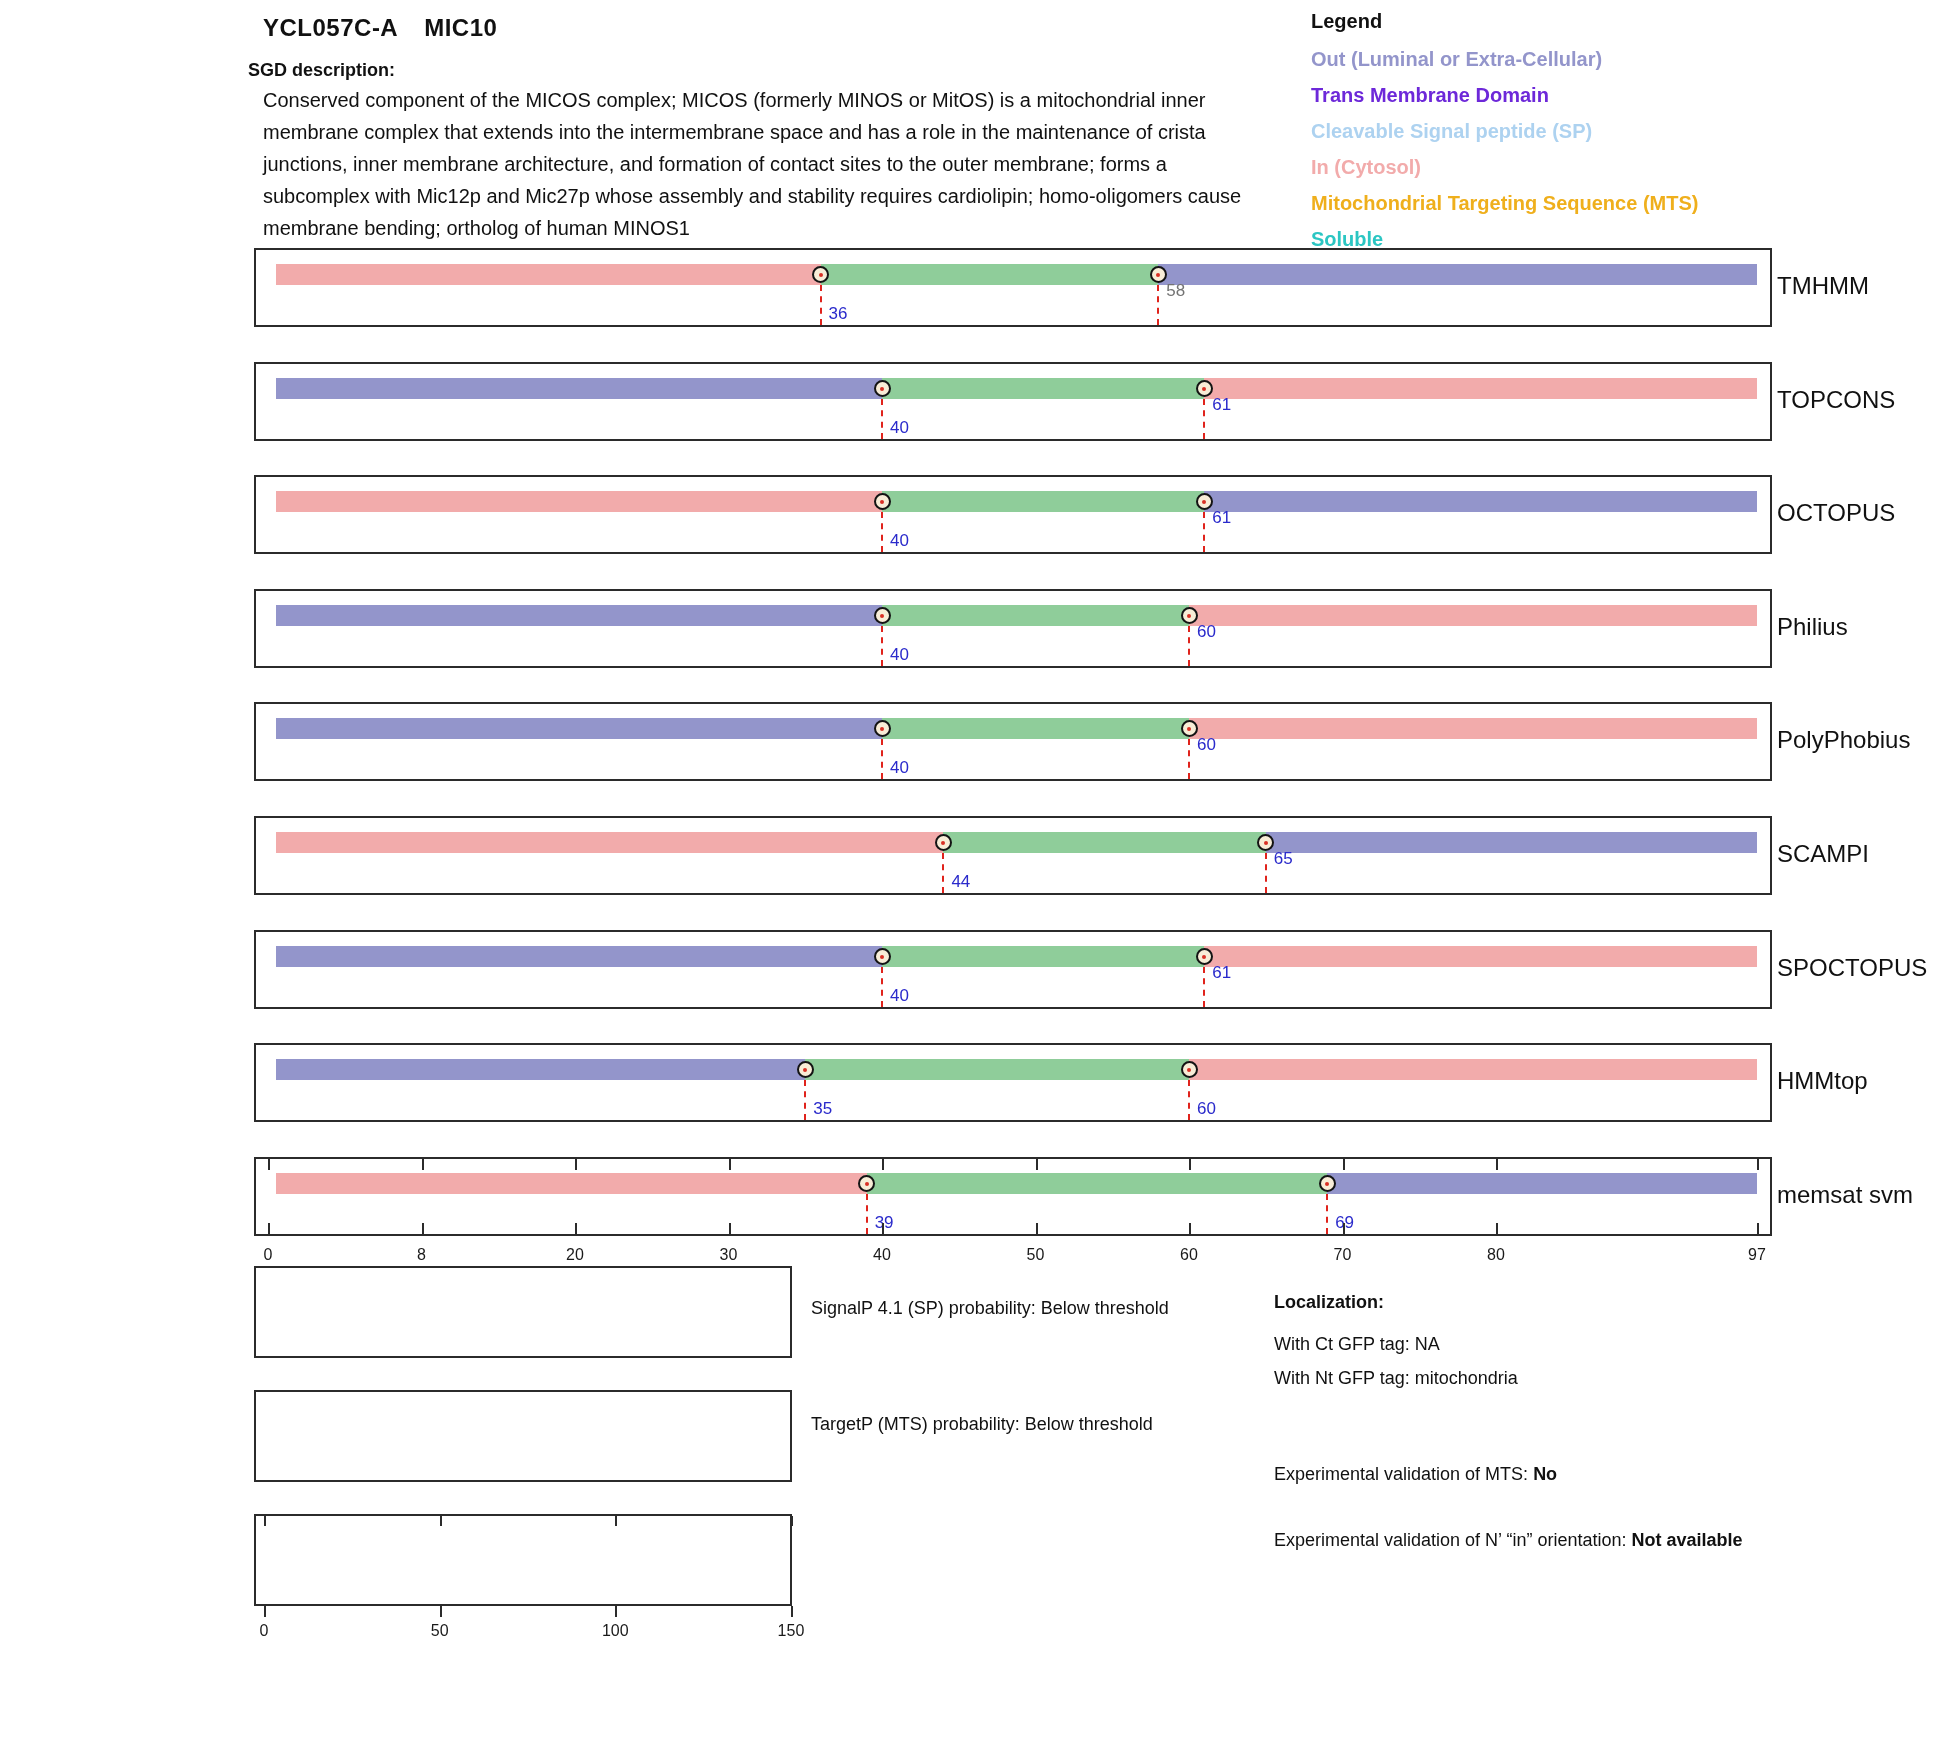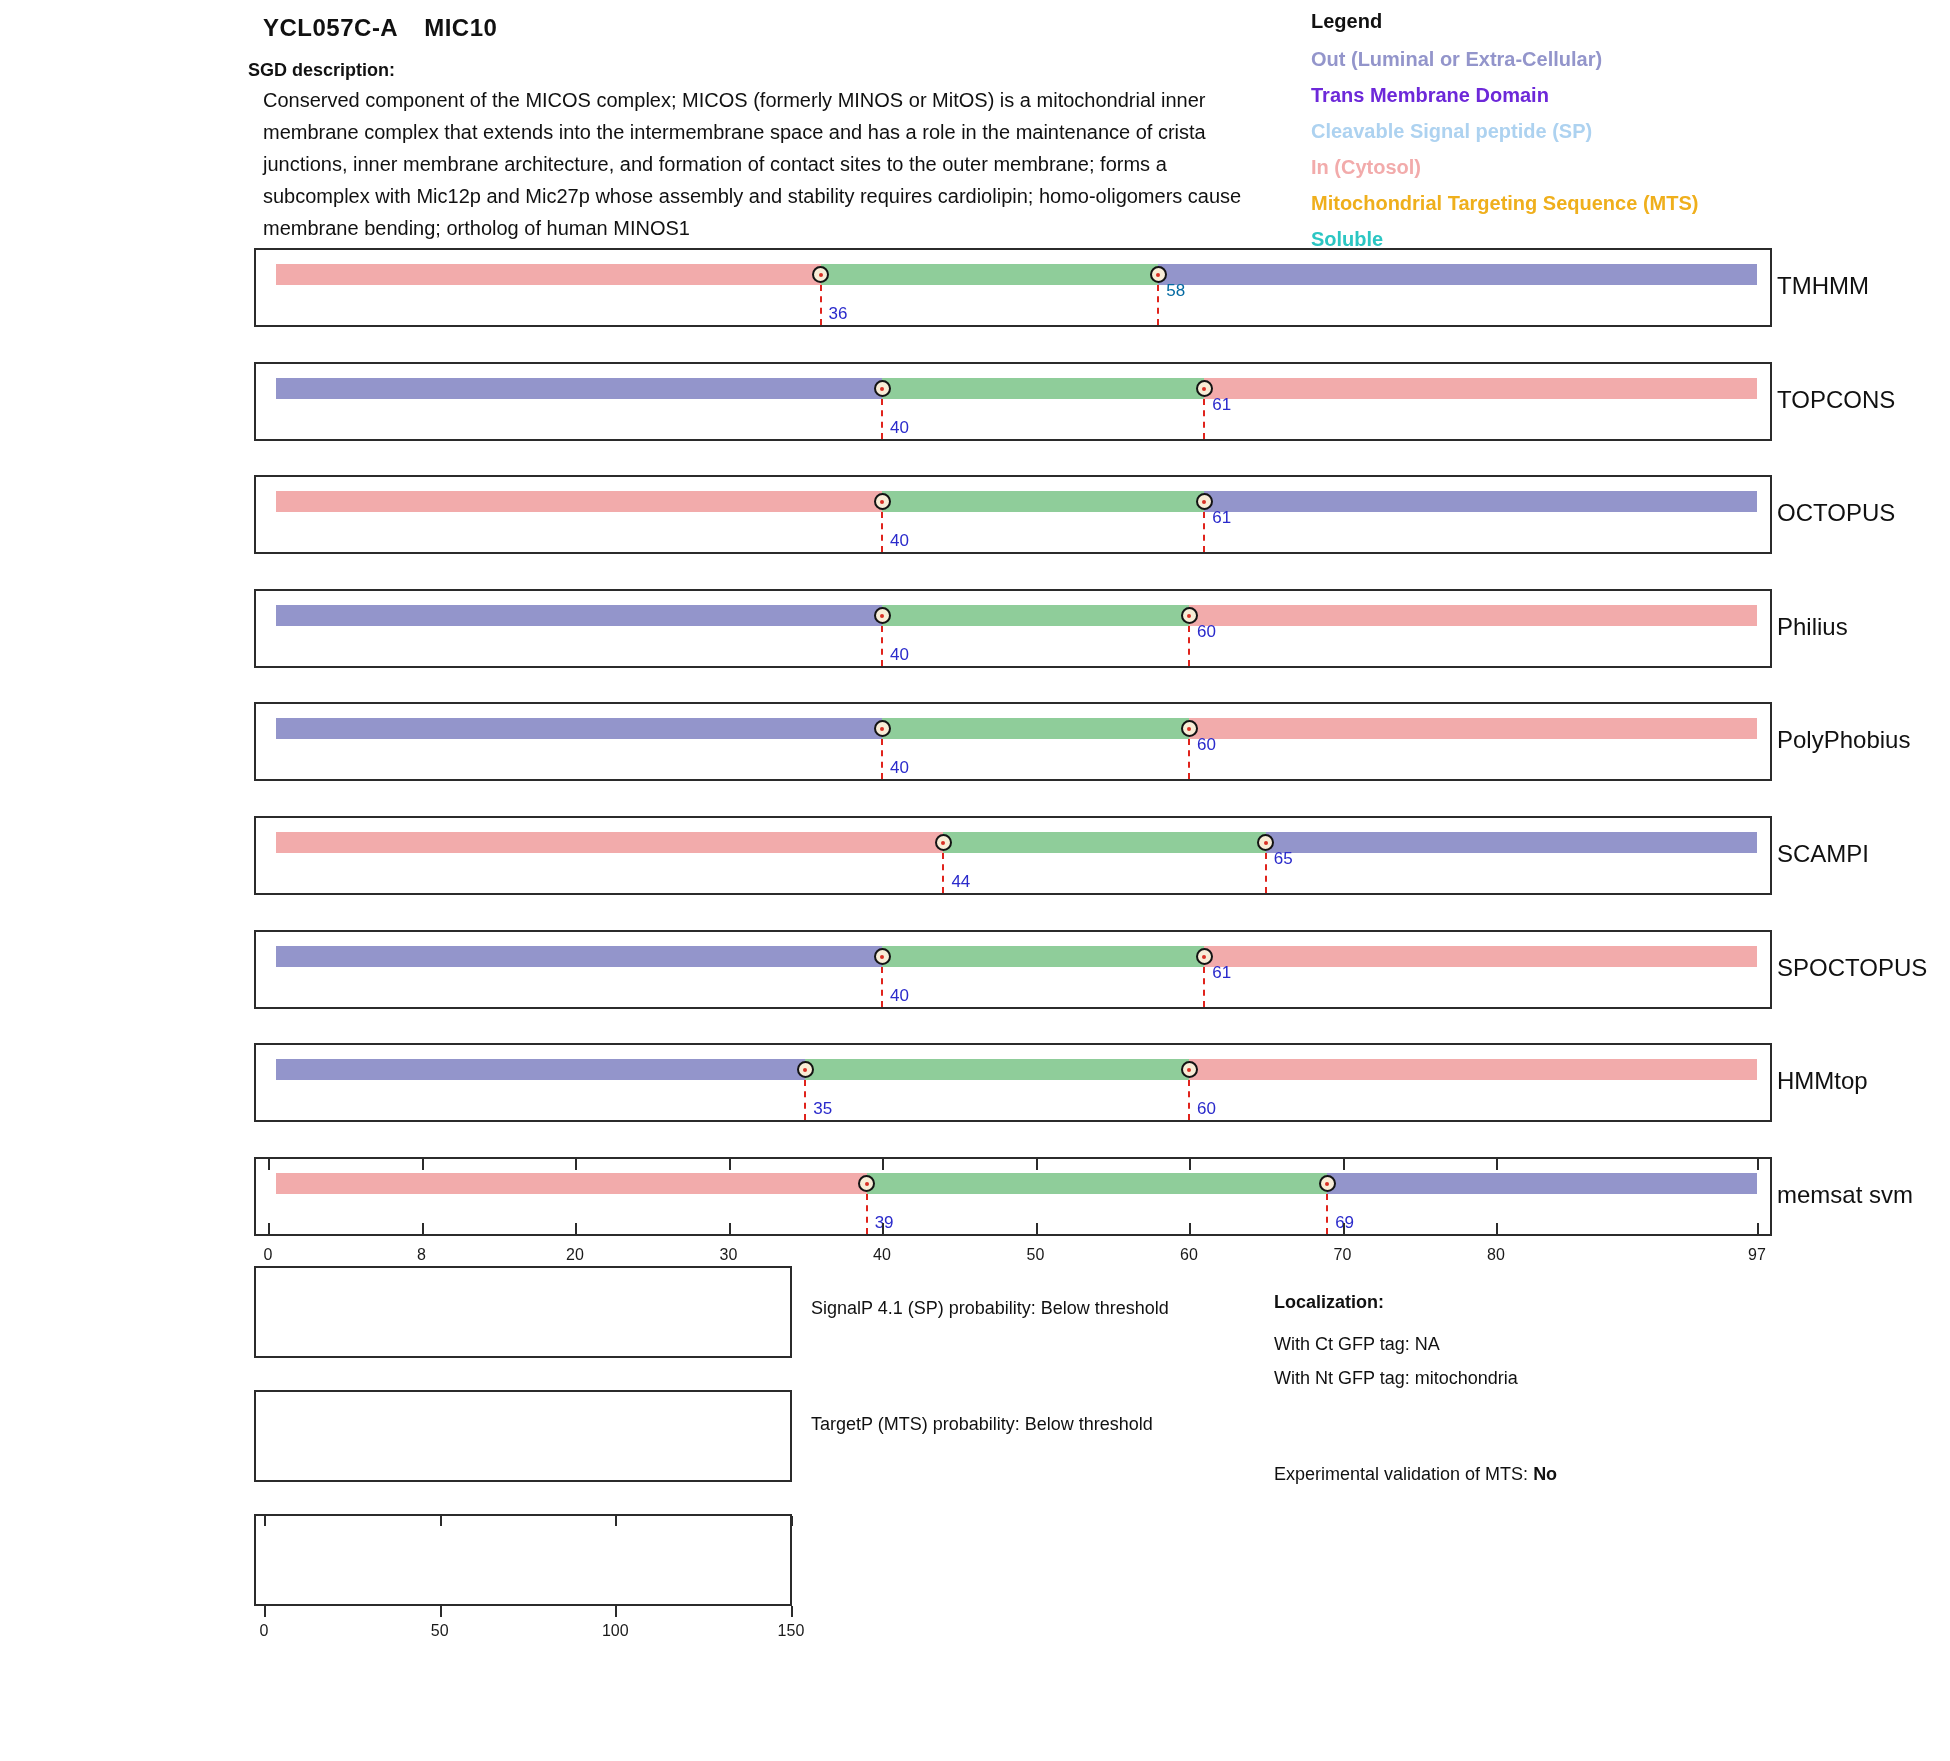--- a/index.html
+++ b/index.html
@@ -58,21 +58,21 @@
       <div class="abs seg" style="left: 1158.3px; top: 264px; width: 598.65px; height: 21px; background: rgb(147, 149, 203);"></div>
       <div class="abs dashline" style="left: 819.6px; top: 285px; height: 40px; border-left-color: rgb(224, 35, 28);"></div>
       <div class="abs marker" style="left: 812.1px; top: 266px; background: rgb(248, 237, 215);">
         <div class="dot"></div>
       </div>
       <div class="abs bval" style="left: 828.6px; top: 304px; color: rgb(42, 42, 203);">36</div>
       <div class="abs dashline" style="left: 1157.3px; top: 285px; height: 40px; border-left-color: rgb(224, 35, 28);"></div>
       <div class="abs marker" style="left: 1149.8px; top: 266px; background: rgb(248, 237, 215);">
         <div class="dot"></div>
       </div>
-      <div class="abs bval" style="left: 1166.3px; top: 281px; color: #0369a1;">58</div>
+      <div class="abs bval" style="left: 1166.3px; top: 281px; color: #737373;">58</div>
       <div class="abs tname" style="left: 1777px; top: 272px;">TMHMM</div>
       <div class="abs tbox" style="left: 254px; top: 362px; width: 1518px; height: 79px;"></div>
       <div class="abs seg" style="left: 275.675px; top: 378px; width: 606.325px; height: 21px; background: rgb(147, 149, 203);"></div>
       <div class="abs seg" style="left: 882px; top: 378px; width: 322.35px; height: 21px; background: rgb(143, 205, 154);"></div>
       <div class="abs seg" style="left: 1204.35px; top: 378px; width: 552.6px; height: 21px; background: rgb(242, 171, 171);"></div>
       <div class="abs dashline" style="left: 881px; top: 399px; height: 40px; border-left-color: rgb(224, 35, 28);"></div>
       <div class="abs marker" style="left: 873.5px; top: 380px; background: rgb(248, 237, 215);">
         <div class="dot"></div>
       </div>
       <div class="abs bval" style="left: 890px; top: 418px; color: rgb(42, 42, 203);">40</div>
@@ -237,14 +237,15 @@
       <div class="abs axlab" style="left: 790.95px; top: 1622px;">150</div>
     </div>
 
   <div class="abs plabel" style="left:811px;top:1292px;white-space:nowrap;">SignalP 4.1 (SP) probability: Below threshold</div>
   <div class="abs plabel" style="left:811px;top:1408px;white-space:nowrap;">TargetP (MTS) probability: Below threshold</div>
 
   <div class="abs loc-head" style="left:1274px;top:1292px;">Localization:</div>
   <div class="abs loc-line" style="left:1274px;top:1334px;">With Ct GFP tag: NA</div>
   <div class="abs loc-line" style="left:1274px;top:1368px;">With Nt GFP tag: mitochondria</div>
   <div class="abs loc-line" style="left:1274px;top:1464px;"><span>Experimental validation of MTS: </span><b>No</b></div>
+  <div class="abs loc-wrap" style="left:1274px;top:1524px;"><span>Experimental validation of N’ “in” orientation: </span><b>Not available</b></div>
 
 </div>
 
 </body></html>

